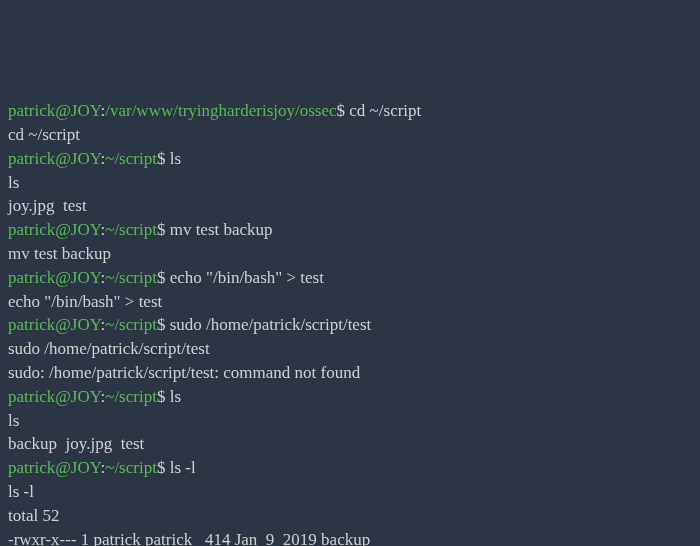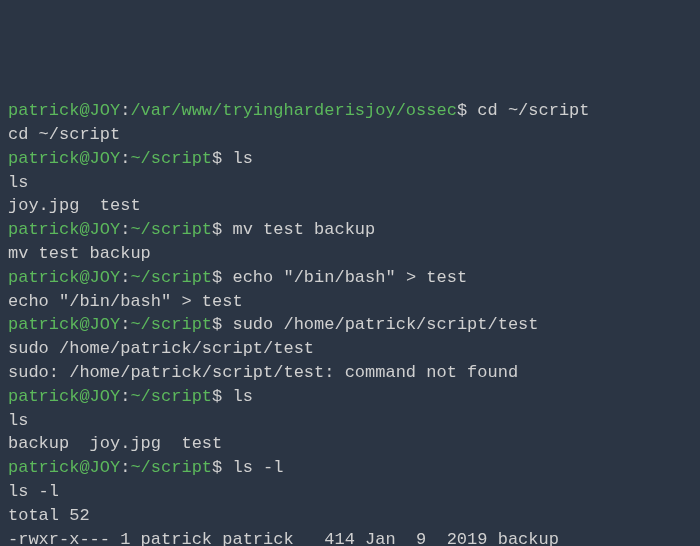--- a/index.html
+++ b/index.html
@@ -29,20 +29,21 @@
       color: #d0d0d0;
     }
     .cmd {
       color: #d0d0d0;
     }
     .output {
       color: #d0d0d0;
     }
     .line {
       display: block;
+      font-family: Liberation Serif, serif;
     }
   </style>
 </head>
 <body>
 
 
 
 <div id="terminal"><div class="line"><span class="prompt-user">patrick@JOY</span><span class="prompt-symbol">:</span><span class="prompt-path">/var/www/tryingharderisjoy/ossec</span><span class="prompt-symbol">$ </span><span class="cmd">cd ~/script</span></div><div class="line"><span class="output">cd ~/script</span></div><div class="line"><span class="prompt-user">patrick@JOY</span><span class="prompt-symbol">:</span><span class="prompt-path">~/script</span><span class="prompt-symbol">$ </span><span class="cmd">ls</span></div><div class="line"><span class="output">ls</span></div><div class="line"><span class="output">joy.jpg  test</span></div><div class="line"><span class="prompt-user">patrick@JOY</span><span class="prompt-symbol">:</span><span class="prompt-path">~/script</span><span class="prompt-symbol">$ </span><span class="cmd">mv test backup</span></div><div class="line"><span class="output">mv test backup</span></div><div class="line"><span class="prompt-user">patrick@JOY</span><span class="prompt-symbol">:</span><span class="prompt-path">~/script</span><span class="prompt-symbol">$ </span><span class="cmd">echo "/bin/bash" &gt; test</span></div><div class="line"><span class="output">echo "/bin/bash" &gt; test</span></div><div class="line"><span class="prompt-user">patrick@JOY</span><span class="prompt-symbol">:</span><span class="prompt-path">~/script</span><span class="prompt-symbol">$ </span><span class="cmd">sudo /home/patrick/script/test</span></div><div class="line"><span class="output">sudo /home/patrick/script/test</span></div><div class="line"><span class="output">sudo: /home/patrick/script/test: command not found</span></div><div class="line"><span class="prompt-user">patrick@JOY</span><span class="prompt-symbol">:</span><span class="prompt-path">~/script</span><span class="prompt-symbol">$ </span><span class="cmd">ls</span></div><div class="line"><span class="output">ls</span></div><div class="line"><span class="output">backup  joy.jpg  test</span></div><div class="line"><span class="prompt-user">patrick@JOY</span><span class="prompt-symbol">:</span><span class="prompt-path">~/script</span><span class="prompt-symbol">$ </span><span class="cmd">ls -l</span></div><div class="line"><span class="output">ls -l</span></div><div class="line"><span class="output">total 52</span></div><div class="line"><span class="output">-rwxr-x--- 1 patrick patrick   414 Jan  9  2019 backup</span></div></div>
 
 

